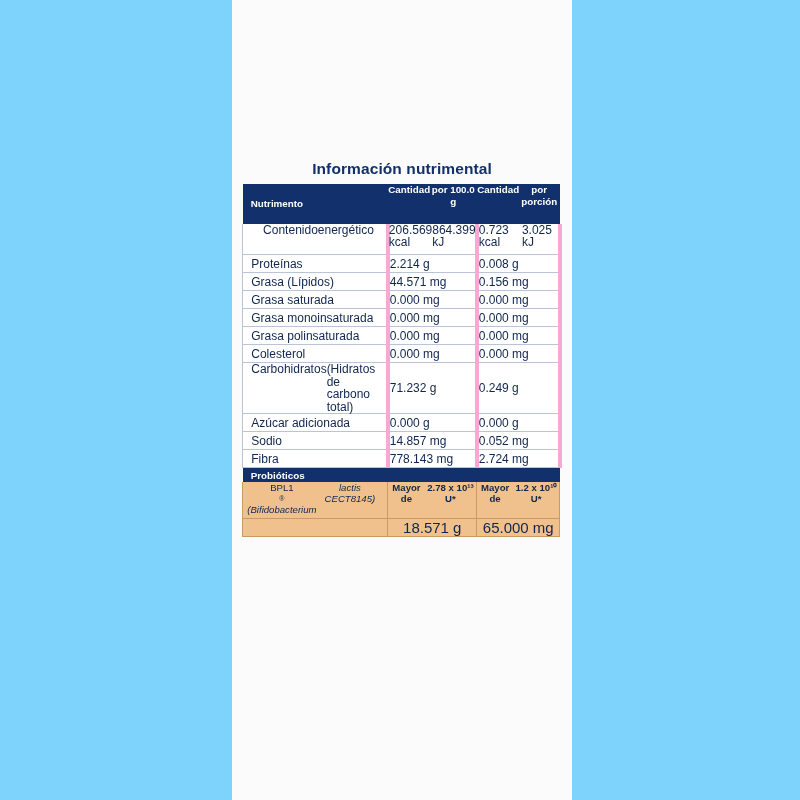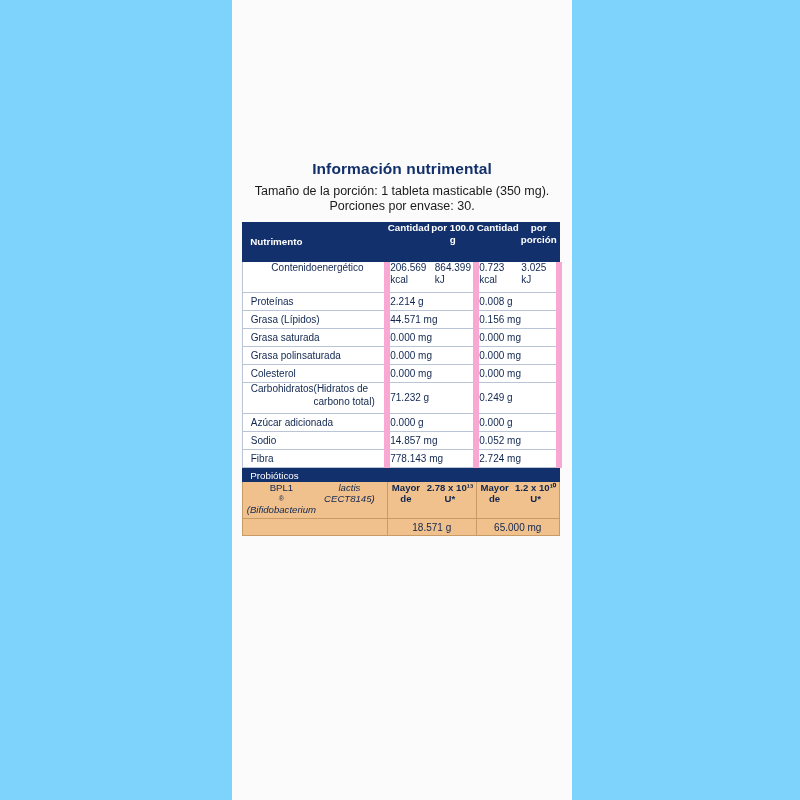--- a/index.html
+++ b/index.html
@@ -79,24 +79,24 @@
     padding-left: 8px;
   }
   tr.head td.num {
     text-align: center;
   }
 
   
   tr.row td {
     background: #ffffff;
     border-bottom: 1px solid #b9c4d6;
-    border-right: 6px solid #f9a8d4;
+    border-right: 4px solid #f9a8d4;
     height: 17px;
     line-height: 12px;
-    font-size: 10px;
+    font-size: 12px;
   }
   tr.row td.name {
     text-align: left;
     padding-left: 8px;
     border-left: 1px solid #b9c4d6;
   }
   tr.row td.num {
     text-align: left;
   }
   tr.row.tall td {
@@ -109,21 +109,21 @@
     display: flex;
     justify-content: center;
     height: 100%;
   }
   .stack span { display: block; }
 
   
   tr.subhead td {
     background: #12306b;
     color: #ffffff;
-    font-weight: normal;
+    font-weight: bold;
     font-size: 9.8px;
     height: 14px;
     text-align: left;
     padding-left: 8px;
     border-right: 1px solid #12306b;
   }
 
   
   tr.pro td {
     background: #f0c18d;
@@ -141,21 +141,21 @@
     padding: 0 4px;
   }
   tr.pro td.num {
     text-align: center;
     font-weight: bold;
   }
   tr.pro2 td {
     background: #f0c18d;
     border-right: 1px solid #c79a66;
     border-bottom: 1px solid #c79a66;
-    font-size: 10px;
+    font-size: 15px;
     color: #10264f;
     height: 16px;
     text-align: center;
     font-weight: normal;
   }
   tr.pro2 td.name {
     border-left: 1px solid #c79a66;
   }
   .ital { font-style: italic; }
   .sup { font-size: 7px; vertical-align: super; }
@@ -163,24 +163,20 @@
 </head>
 <body>
 
 <div id="page">
   <div class="bg-panel"></div>
 
   <div class="label-wrap">
 
     <div class="title">Información nutrimental</div>
 
-    <div class="serving">
-      <div>Tamaño de la porción: 1 tableta masticable (350 mg).</div>
-      <div>Porciones por envase: 30.</div>
-    </div>
 
     <table class="nutri">
       <colgroup>
         <col class="c1">
           <col class="c2">
           <col class="c3">
       </colgroup>
       <tbody>
         <tr class="head">
           <td class="name">Nutrimento</td>
@@ -230,20 +226,25 @@
           <td class="num">44.571 mg</td>
           <td class="num">0.156 mg</td>
         </tr>
 
         <tr class="row">
           <td class="name">Grasa saturada</td>
           <td class="num">0.000 mg</td>
           <td class="num">0.000 mg</td>
         </tr>
 
+        <tr class="row">
+          <td class="name">Grasa monoinsaturada</td>
+          <td class="num">0.000 mg</td>
+          <td class="num">0.000 mg</td>
+        </tr>
 
         <tr class="row">
           <td class="name">Grasa polinsaturada</td>
           <td class="num">0.000 mg</td>
           <td class="num">0.000 mg</td>
         </tr>
 
         <tr class="row">
           <td class="name">Colesterol</td>
           <td class="num">0.000 mg</td>

